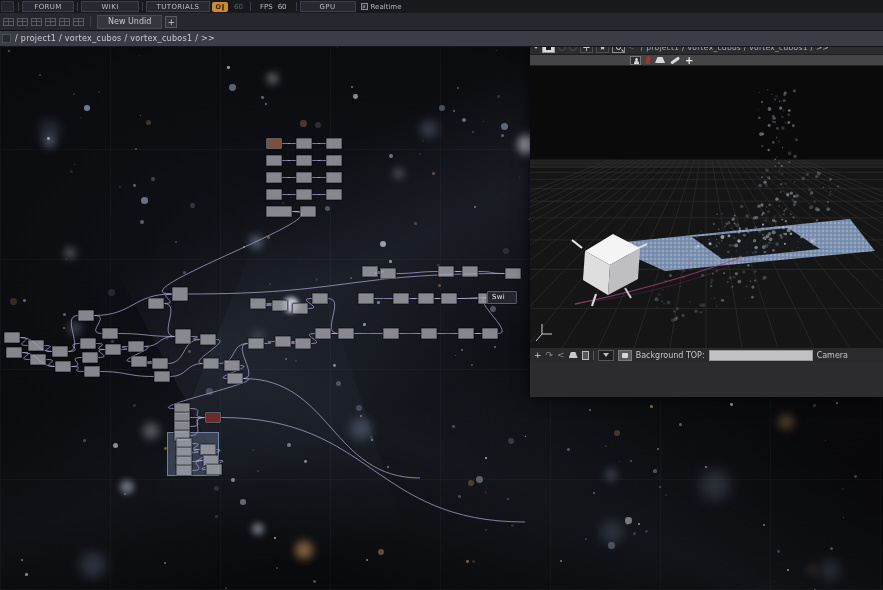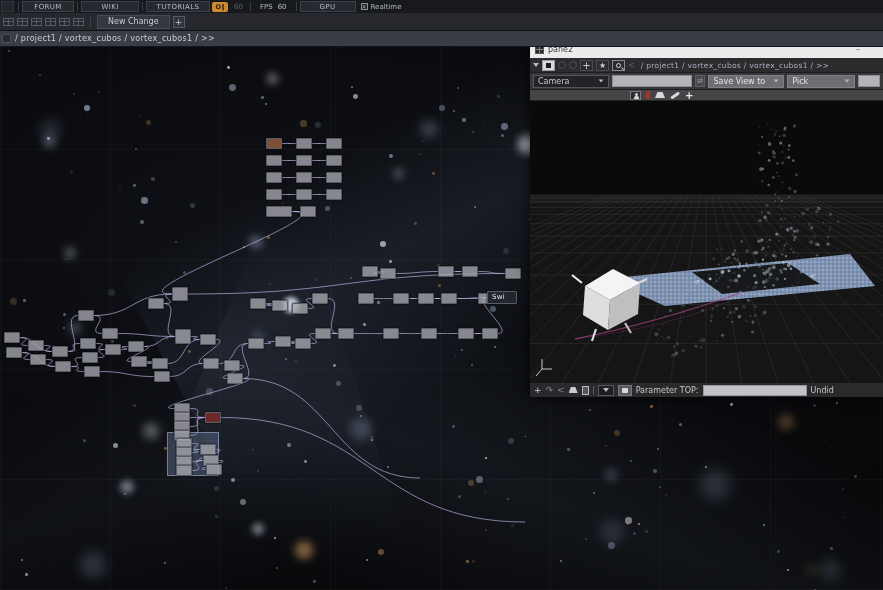--- a/index.html
+++ b/index.html
@@ -566,66 +566,44 @@
   </div>
 
   <div class="layoutbar">
     <div class="lay-ico"></div>
     <div class="lay-ico"></div>
     <div class="lay-ico"></div>
     <div class="lay-ico"></div>
     <div class="lay-ico"></div>
     <div class="lay-ico"></div>
     <div class="vdiv"></div>
-    <div class="lay-tab">New Change</div>
+    <div class="lay-tab">New Undid</div>
     <div class="lay-add">+</div>
   </div>
 
   <div class="pathbar">
     <div class="path-ico"></div>
     <div class="crumb">/ project1 / vortex_cubos / vortex_cubos1 / &gt;&gt;</div>
   </div>
 
   <div class="pane">
-    <div class="pane-title">
-      <div class="ticon"></div>
-      <div class="ttext">pane2</div>
-      <div class="tmin">–</div>
-    </div>
     <div class="pane-tools">
       <div class="caret"></div>
       <div class="tb-btn tb-sel">
           <div class="sq"></div>
         </div>
       <div class="tb-circ"></div>
       <div class="tb-circ"></div>
       <div class="tb-btn tb-plus">+</div>
       <div class="tb-btn tb-star">★</div>
       <div class="tb-btn tb-mag">
           <div class="mag-c"></div>
         </div>
       <div class="tb-dim">&lt;</div>
       <div class="pane-crumb">/ project1 / vortex_cubos / vortex_cubos1 / &gt;&gt;</div>
-    </div>
-    <div class="pane-ctrl">
-      <div class="dd dd-dark">
-        <span>Camera</span>
-        <span class="caret"></span>
-      </div>
-      <div class="ctrl-input" style="width:80px;"></div>
-      <div class="mini-btn">⇄</div>
-      <div class="dd dd-gray" style="width:76px;">
-        <span>Save View to</span>
-        <span class="caret"></span>
-      </div>
-      <div class="dd dd-gray" style="width:68px;">
-        <span>Pick</span>
-        <span class="caret"></span>
-      </div>
-      <div class="ctrl-input" style="width:22px;"></div>
     </div>
     <div class="pane-toggles">
       <div class="tg-person"></div>
       <div class="tg-red"></div>
       <div class="tg-lamp"></div>
       <div class="tg-bone"></div>
       <div class="tg-plus">+</div>
     </div>
     <div class="viewport">
       <svg id="vp" width="353" height="282" viewBox="0 0 353 282">
@@ -1038,18 +1016,18 @@
       <span class="pb-ico pb-dim">&lt;</span>
       <span class="pb-lamp"></span>
       <span class="pb-page"></span>
       <span class="pb-vdiv"></span>
       <span class="pb-sel">
           <span class="caret"></span>
         </span>
       <span class="pb-disp">
           <span class="sq"></span>
         </span>
-      <span>Parameter TOP:</span>
+      <span>Background TOP:</span>
       <span class="pb-input"></span>
-      <span class="pb-scale">Undid</span>
+      <span class="pb-scale">Camera</span>
     </div>
   </div>
 </div>
 
 </body></html>

